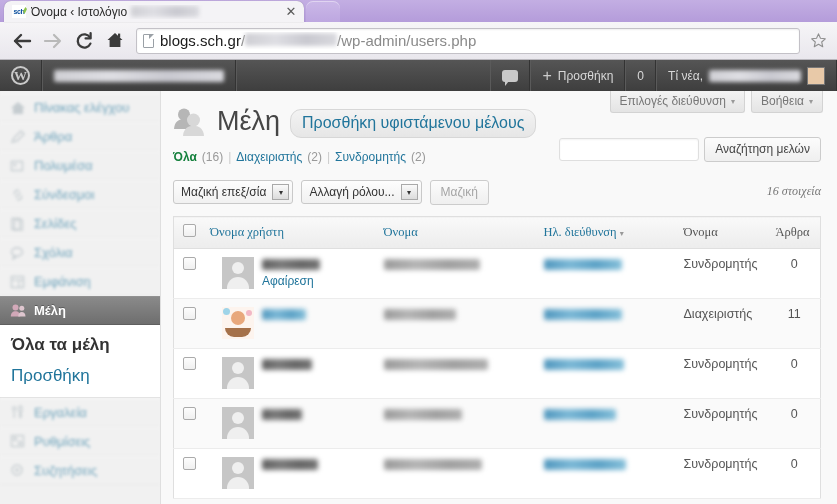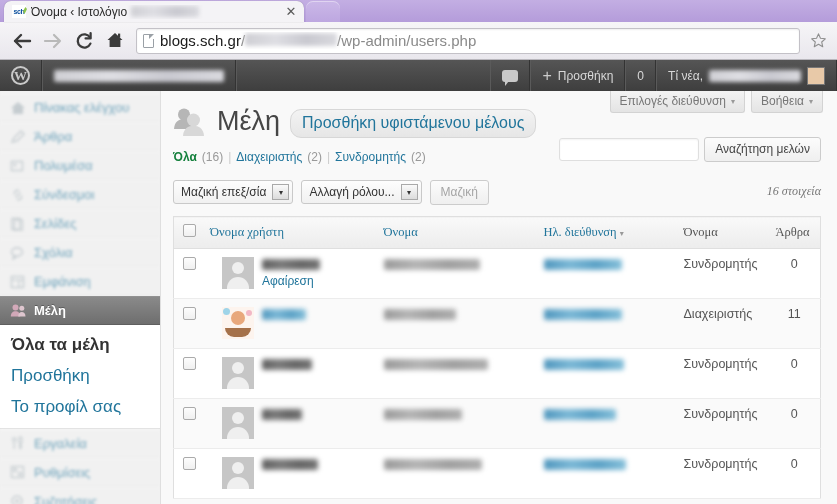--- a/index.html
+++ b/index.html
@@ -652,21 +652,20 @@
               <circle cx="11.8" cy="5.2" r="2.5" fill="#f7d9e4"></circle>
               <path d="M8.2 13.5 C8.4 10.2 9.9 9.1 11.8 9.1 C13.8 9.1 15.3 10.2 15.5 13.5 Z" fill="#f7d9e4"></path>
             </svg>
           </span>
           <span>Μέλη</span>
         </div>
 
         <div class="submenu">
           <div class="submenu-item current">Όλα τα μέλη</div>
           <div class="submenu-item">Προσθήκη</div>
-          <div class="submenu-item">Το προφίλ σας</div>
         </div>
 
         <div class="menu-item">
           <span class="mi-icon">
             <svg width="16" height="14" viewBox="0 0 16 14">
                 <path d="M3 1 L3 6 M5.5 1 L5.5 6 M4.2 6 L4.2 13 M10 13 L10 7 C8.6 7 8.6 1 10.5 1 C12.4 1 12.4 7 11 7 L11 13" stroke="#9aa8b0" stroke-width="1.3" fill="none"></path>
               </svg>
           </span>
           <span>Εργαλεία</span>
         </div>

